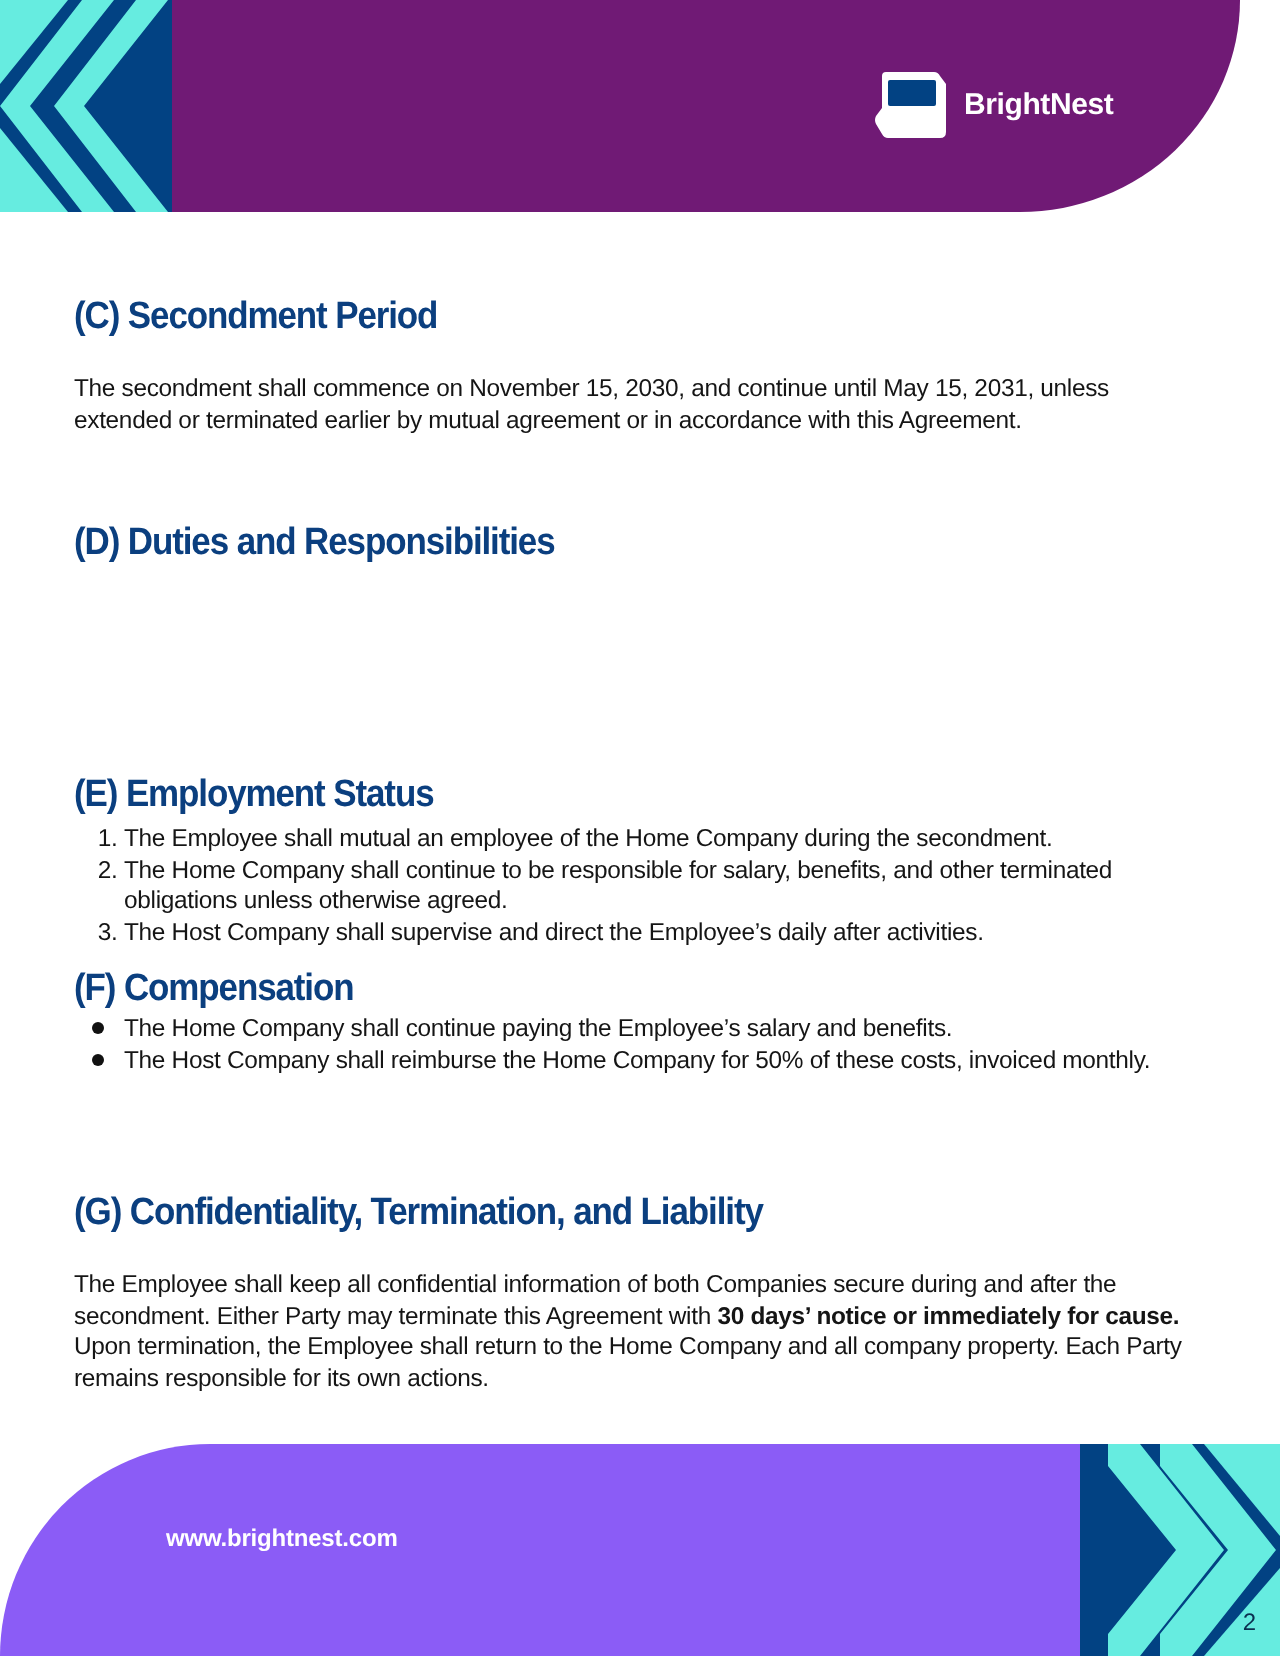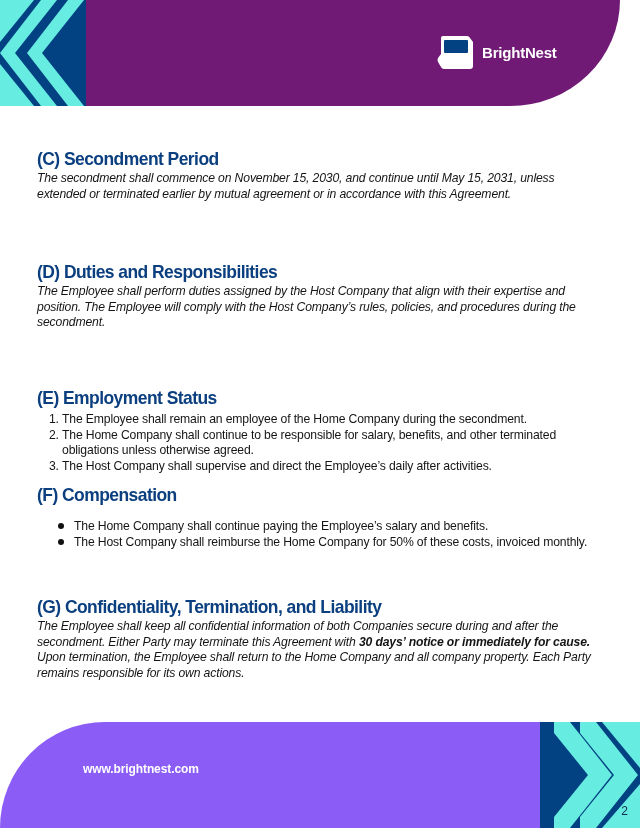--- a/index.html
+++ b/index.html
@@ -26,23 +26,23 @@
     .section { position: absolute; left: 0; width: 565px; }
     .section h2 {
       margin: 0; color: #0b3f7f; font-size: 19px; font-weight: bold;
       letter-spacing: -0.6px; line-height: 24px;
       transform: scaleX(0.92); transform-origin: left center; white-space: nowrap;
     }
     .section p, .section li, .section .lead {
       font-size: 12.2px; line-height: 15.5px; margin: 0; color: #151515;
       letter-spacing: -0.15px;
     }
-    .section p { margin-top: 0; font-style: italic; }
+    .section p { margin-top: 16px; }
     .section ol { margin: 2px 0 0 0; padding-left: 25px; }
-    .section ul { margin: 12px; padding-left: 25px; }
+    .section ul { margin: 0; padding-left: 25px; }
     .section ul li { list-style: none; position: relative; }
     .section ul li::before {
       content: ""; position: absolute; left: -16px; top: 4px; width: 6px; height: 6px;
       border-radius: 50%; background: #111;
     }
     .footer {
       position: absolute; left: 0; top: 722px; width: 640px; height: 106px;
       background: #8b5cf6;
       border-top-left-radius: 105px 106px;
     }
@@ -77,27 +77,26 @@
 
 <div class="content">
 
   <div class="section" style="top:147px;">
     <h2>(C) Secondment Period</h2>
     <p>The secondment shall commence on November 15, 2030, and continue until May 15, 2031, unless extended or terminated earlier by mutual agreement or in accordance with this Agreement.</p>
   </div>
 
   <div class="section" style="top:260px;">
     <h2>(D) Duties and Responsibilities</h2>
-    <p>The Employee shall perform duties assigned by the Host Company that align with their expertise and position. The Employee will comply with the Host Company’s rules, policies, and procedures during the secondment.</p>
   </div>
 
   <div class="section" style="top:356px;margin-top:30px;">
     <h2>(E) Employment Status</h2>
     <ol>
-      <li>The Employee shall remain an employee of the Home Company during the secondment.</li>
+      <li>The Employee shall mutual an employee of the Home Company during the secondment.</li>
       <li>The Home Company shall continue to be responsible for salary, benefits, and other terminated obligations unless otherwise agreed.</li>
       <li>The Host Company shall supervise and direct the Employee’s daily after activities.</li>
     </ol>
   </div>
 
   <div class="section" style="top:483px;">
     <h2>(F) Compensation</h2>
     <ul>
       <li>The Home Company shall continue paying the Employee’s salary and benefits.</li>
       <li>The Host Company shall reimburse the Home Company for 50% of these costs, invoiced monthly.</li>

